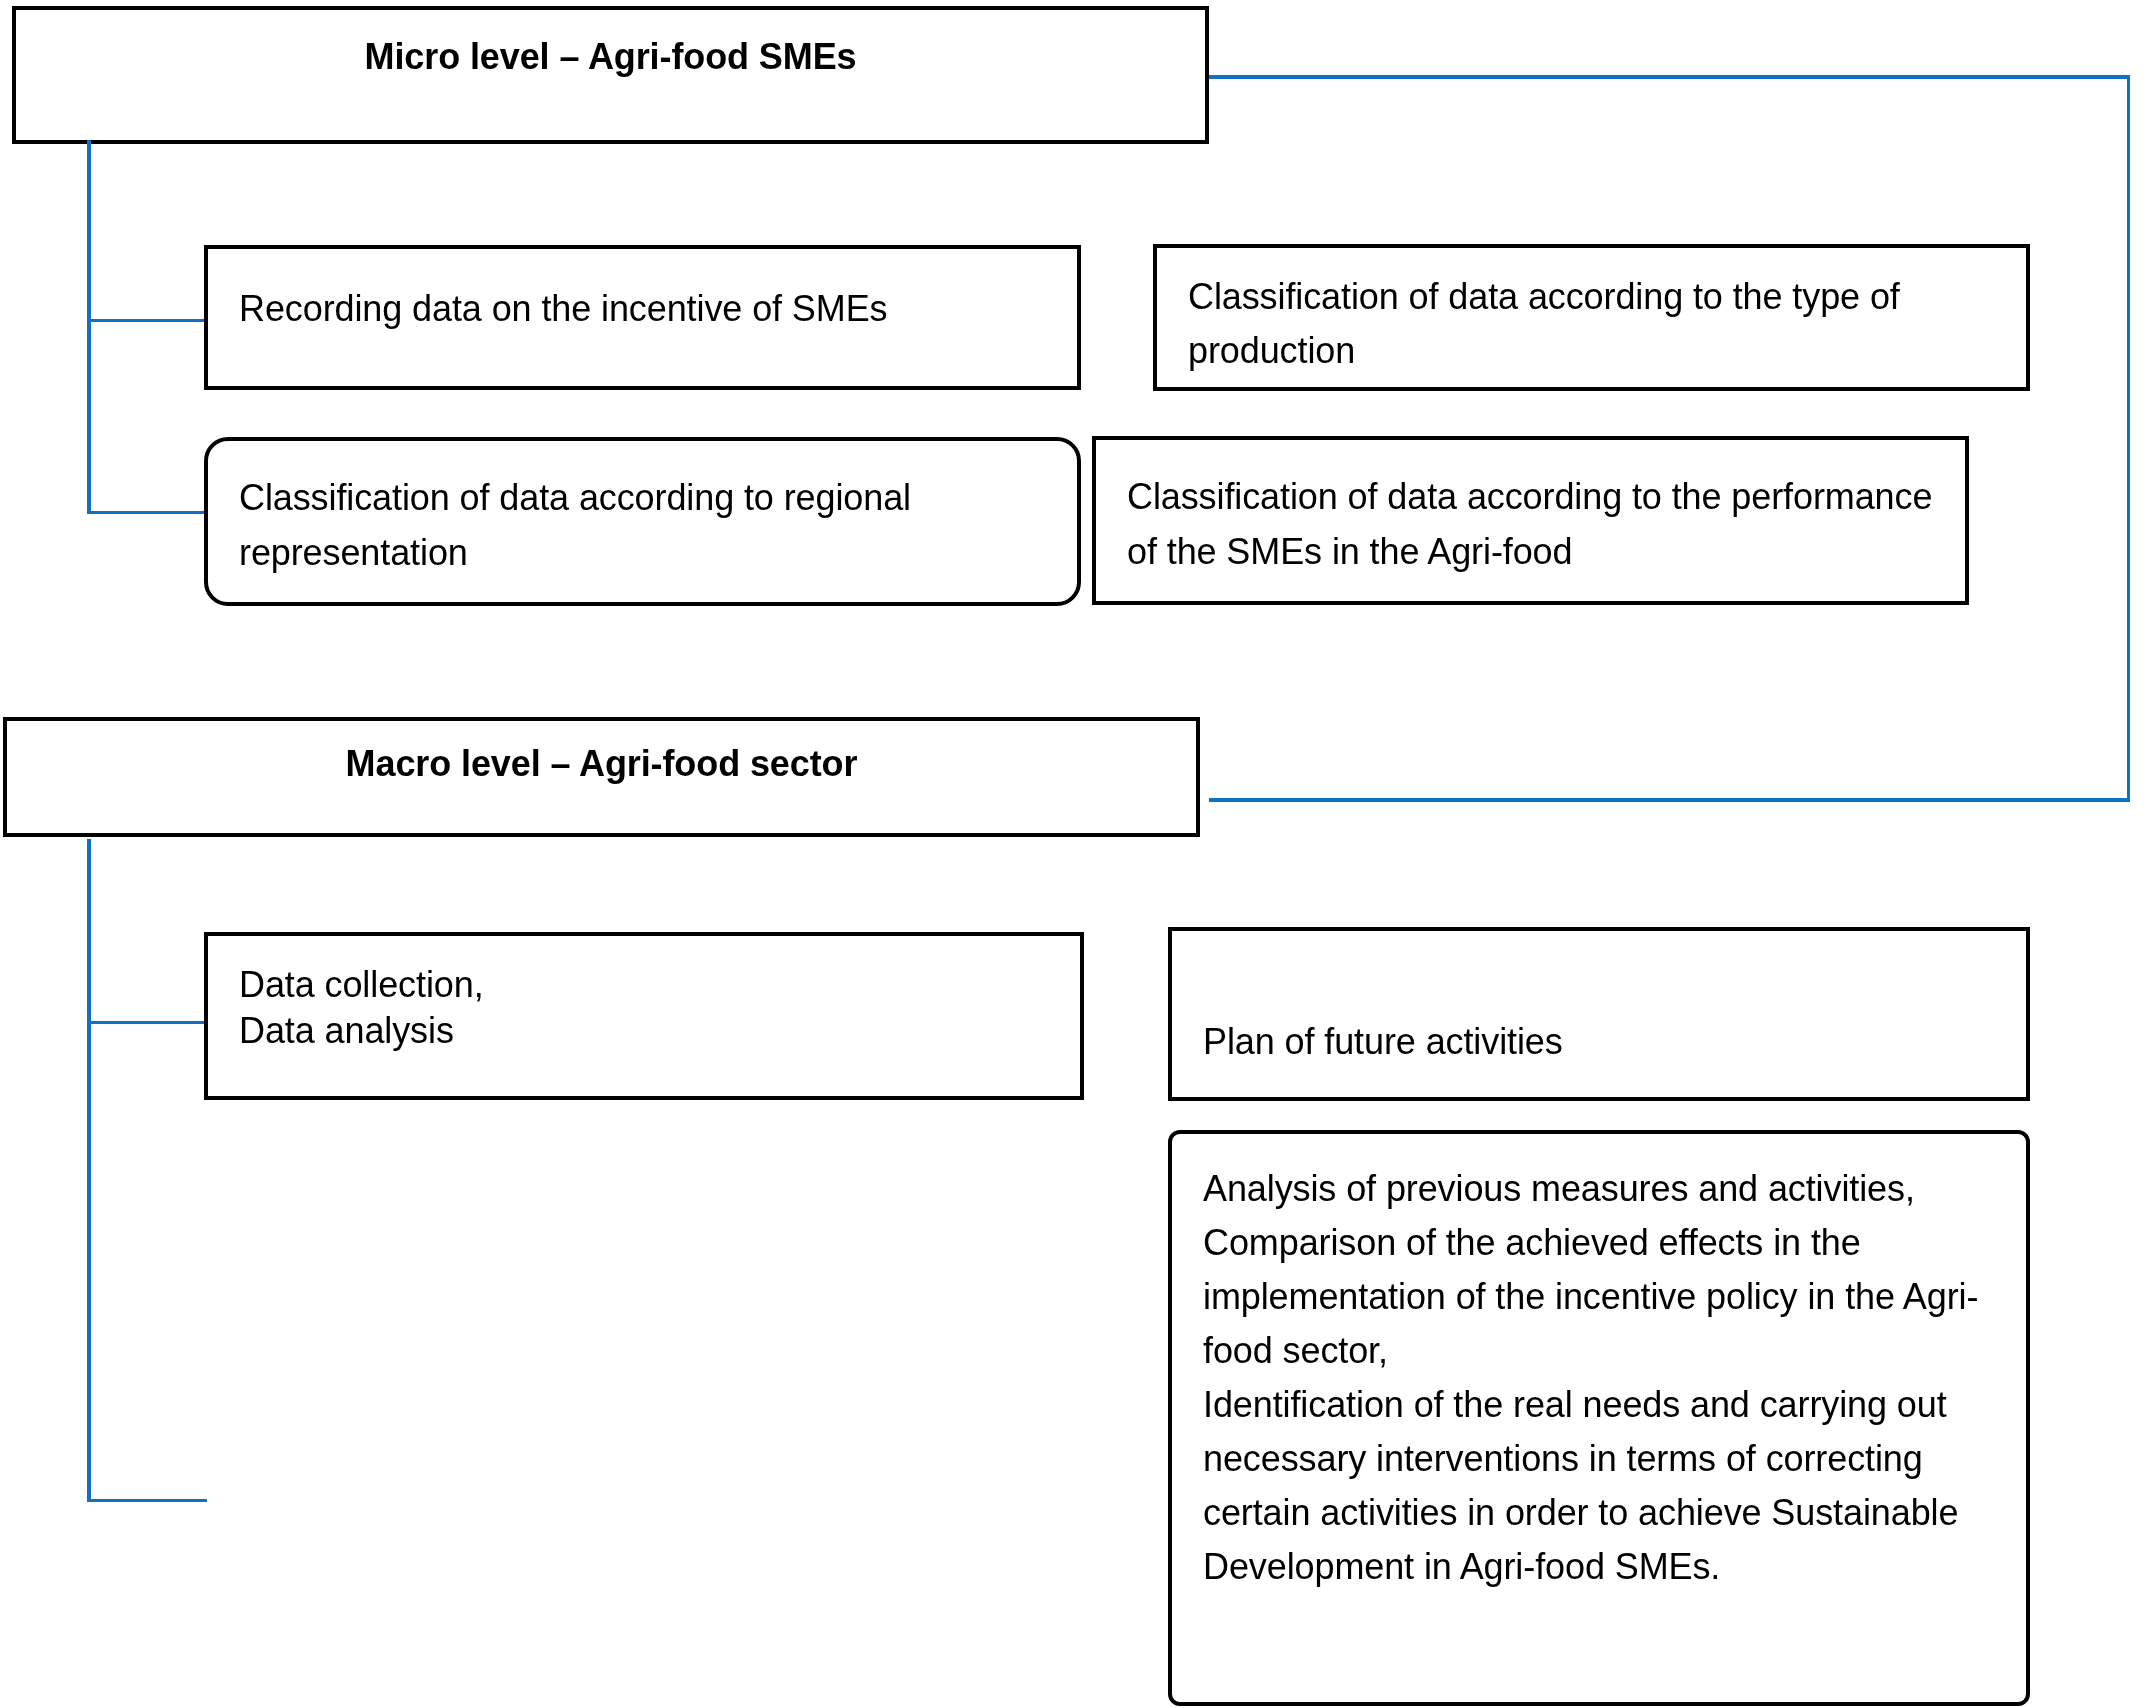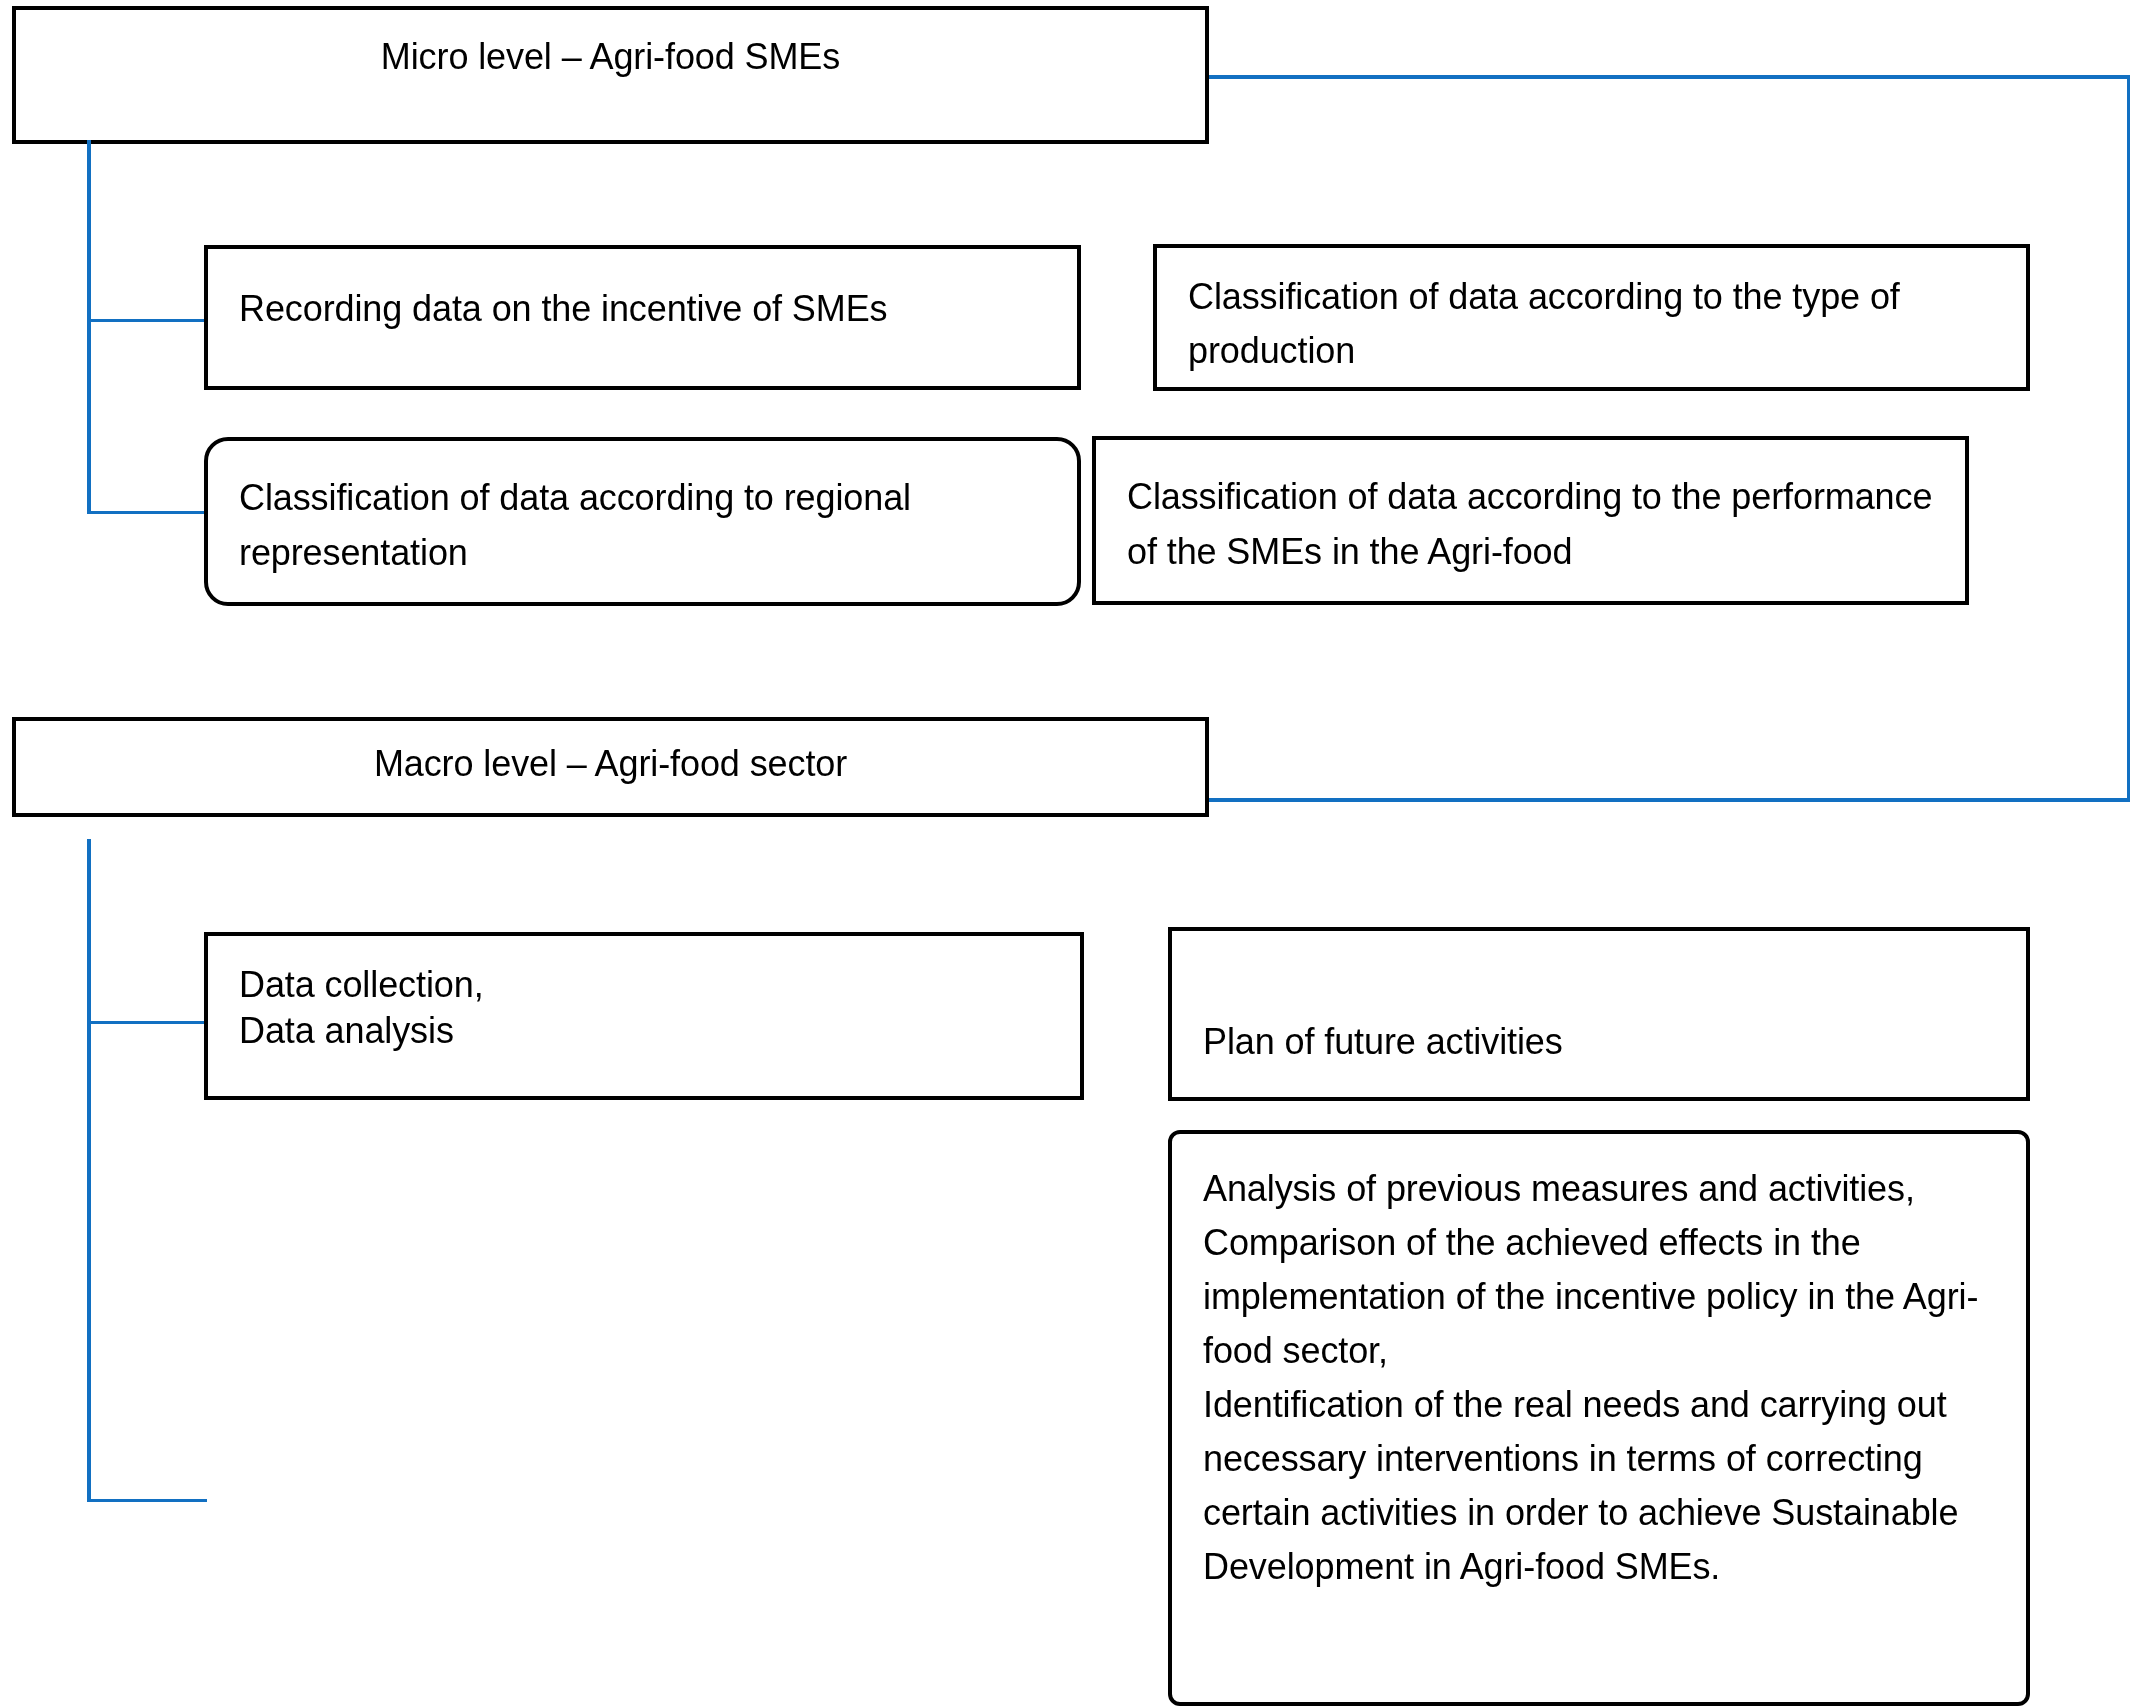--- a/index.html
+++ b/index.html
@@ -32,20 +32,21 @@
     color: #000000;
     font-size: 36px;
     line-height: 1.52;
     letter-spacing: -0.1px;
   }
 
   
   .level-box .txt {
     left: 0; right: 0; top: 20.4px;
     text-align: center;
+    font-weight: bold;
   }
 
   
   .leaf-box .txt {
     left: 31px;
     right: 14.4px;
     text-align: left;
   }
 
   
@@ -83,21 +84,21 @@
   </div>
 
   <div class="box leaf-box" style="left:1153px; top:244px; width:877px; height:147px;padding-left:21px;">
     <div class="txt" style="top:21.6px;">Classification of data according to the type of production</div>
   </div>
 
   <div class="box leaf-box" style="left:1092px; top:436px; width:877px; height:169px;">
     <div class="txt" style="top:30px;">Classification of data according to the performance of the SMEs in the Agri-food</div>
   </div>
 
-  <div class="box level-box" style="left:12px; top:717px; width:1197px; height:100px;">
+  <div class="box level-box" style="left:3px; top:717px; width:1197px; height:120px;">
     <div class="txt" style="top:15.6px;">Macro level – Agri-food sector</div>
   </div>
 
   <div class="conn h" style="left:1209px; top:798px; width:921px;"></div>
 
   <div class="conn v" style="left:87px; top:839px; height:663px;"></div>
   <div class="conn thin h" style="left:87px; top:1021px; width:120px;"></div>
   <div class="conn thin h" style="left:87px; top:1499px; width:120px;"></div>
 
   <div class="box leaf-box" style="left:204px; top:932px; width:880px; height:168px;padding-left:24px;">

